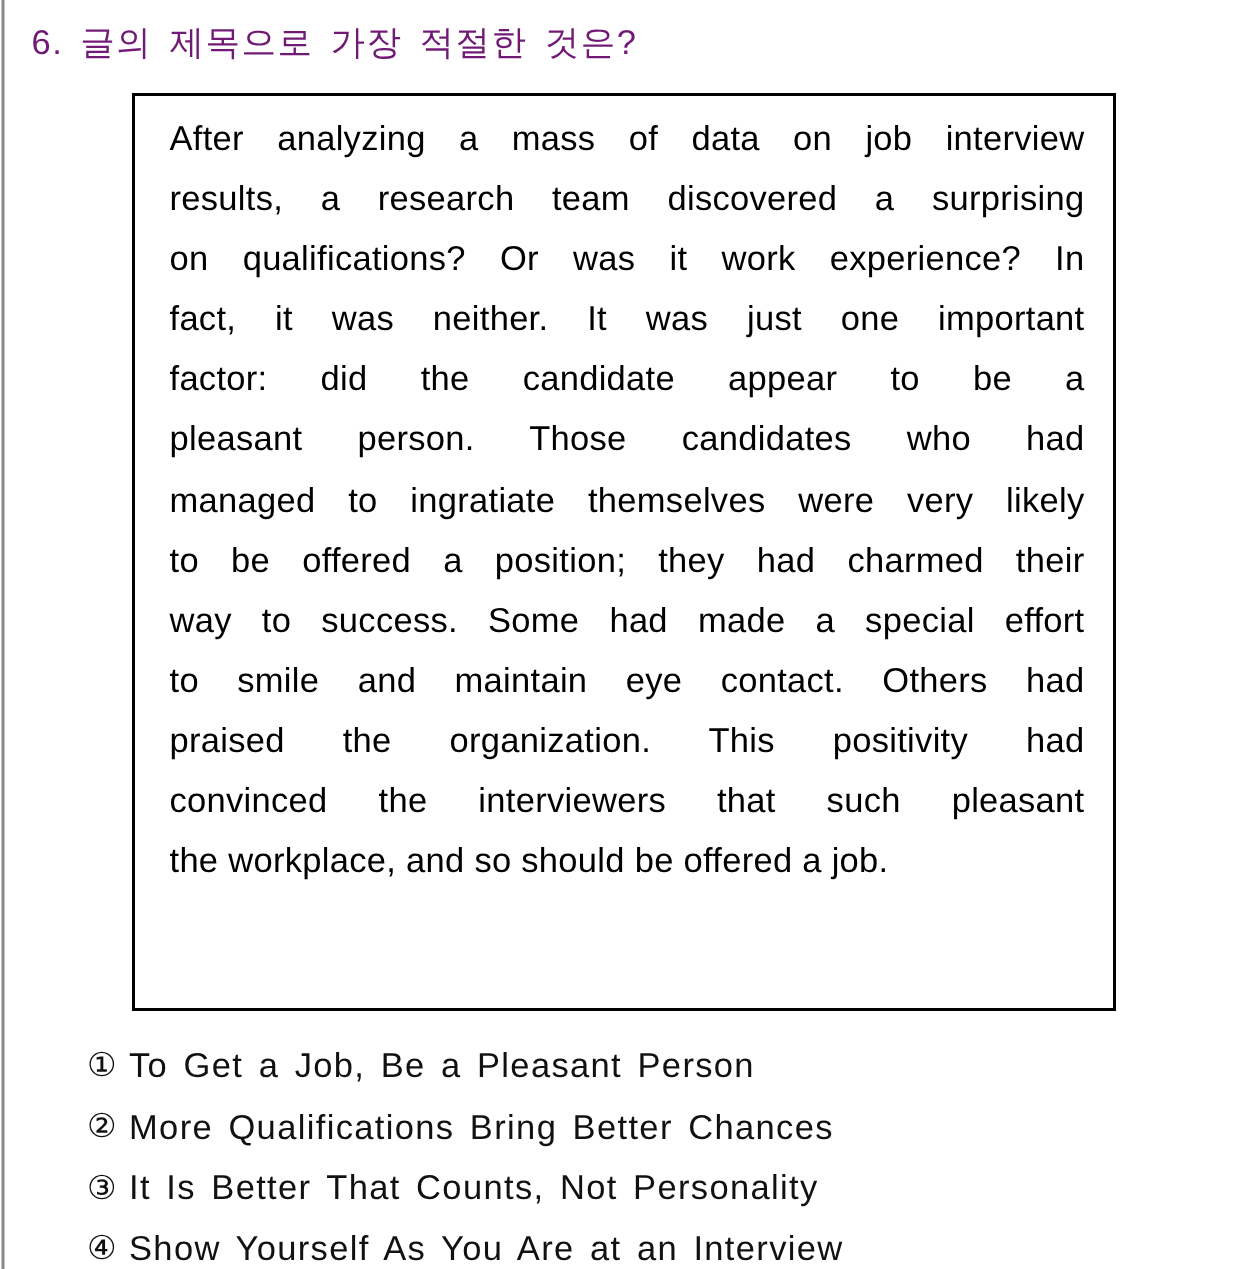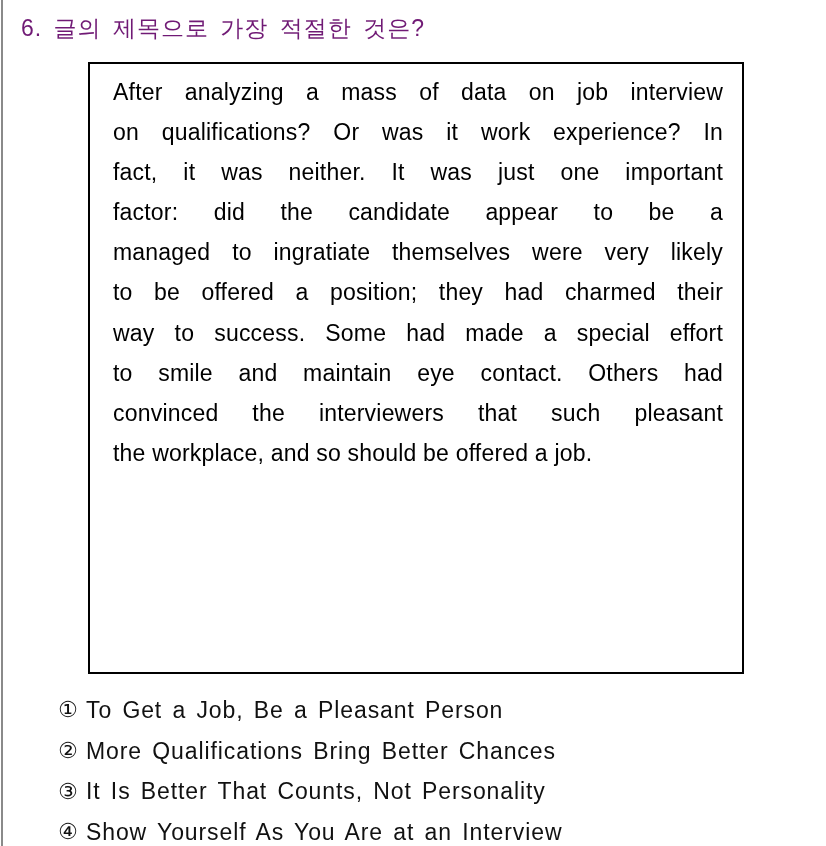--- a/index.html
+++ b/index.html
@@ -101,27 +101,30 @@
 </head>
 <body>
 
 <div class="left-rule"></div>
 
 <div class="question-title">6. 글의 제목으로 가장 적절한 것은?</div>
 
 <div class="passage-box">
   <div class="passage-text">
     <span class="passage-line">After analyzing a mass of data on job interview</span>
+    <span class="passage-line">results, a research team discovered a surprising</span>
     <span class="passage-line">on qualifications? Or was it work experience? In</span>
     <span class="passage-line">fact, it was neither. It was just one important</span>
     <span class="passage-line">factor: did the candidate appear to be a</span>
+    <span class="passage-line">pleasant person. Those candidates who had</span>
     <span class="passage-line">managed to ingratiate themselves were very likely</span>
     <span class="passage-line">to be offered a position; they had charmed their</span>
     <span class="passage-line">way to success. Some had made a special effort</span>
     <span class="passage-line">to smile and maintain eye contact. Others had</span>
+    <span class="passage-line">praised the organization. This positivity had</span>
     <span class="passage-line">convinced the interviewers that such pleasant</span>
     <span class="passage-line last">the workplace, and so should be offered a job.</span>
   </div>
 </div>
 
 <ul class="options">
   <li class="option">
     <span class="option-marker">①</span>
     <span class="option-text">To Get a Job, Be a Pleasant Person</span>
   </li>

